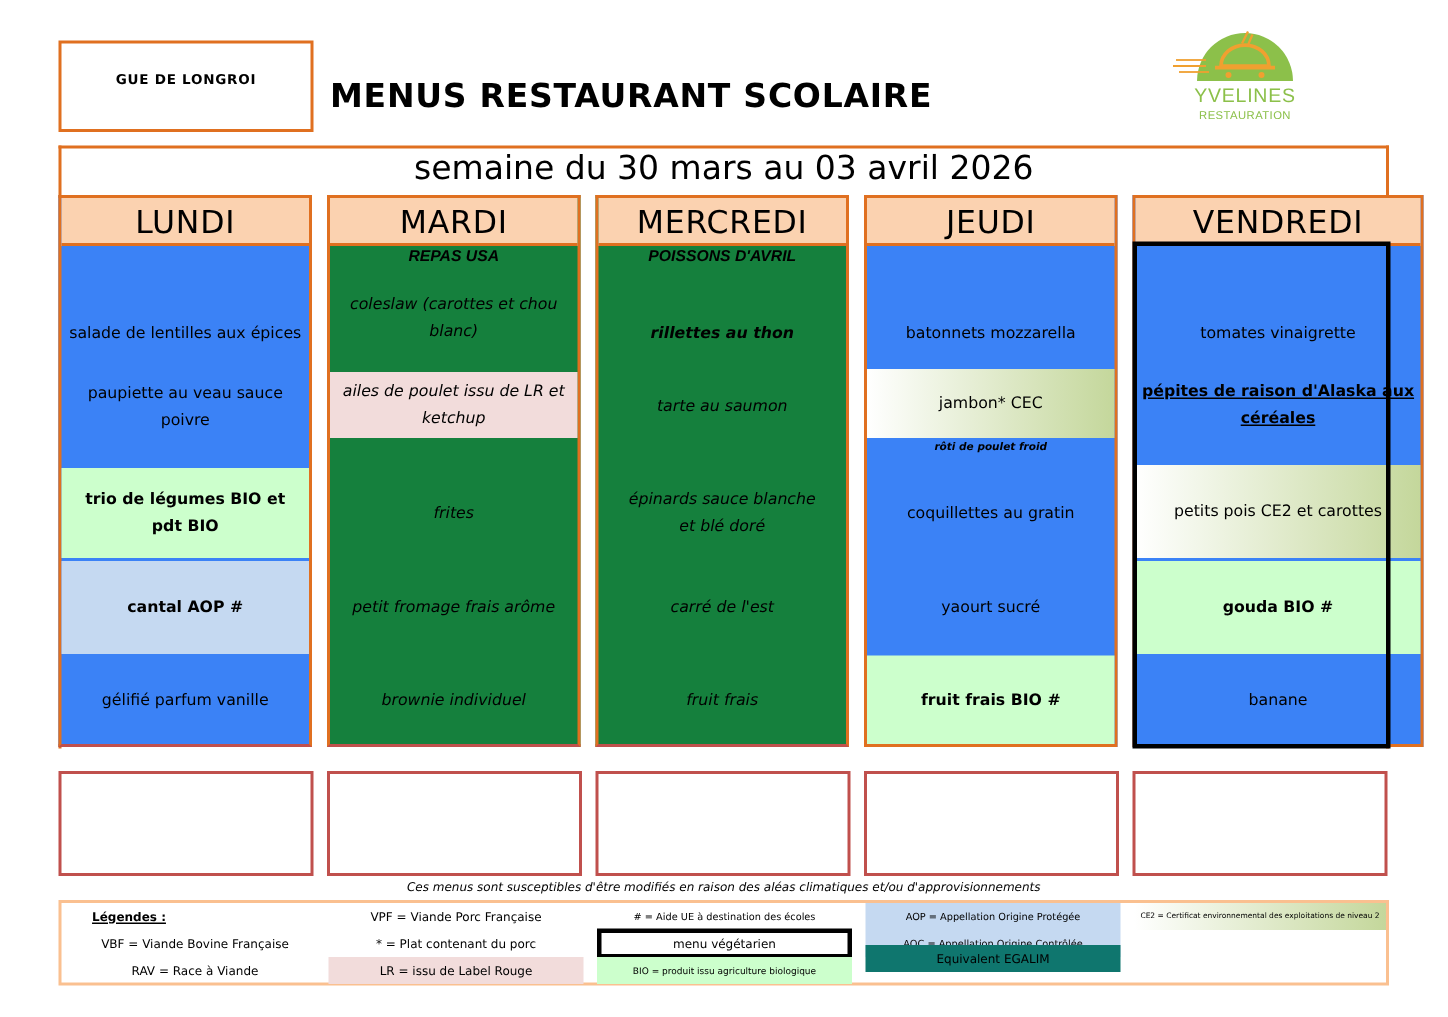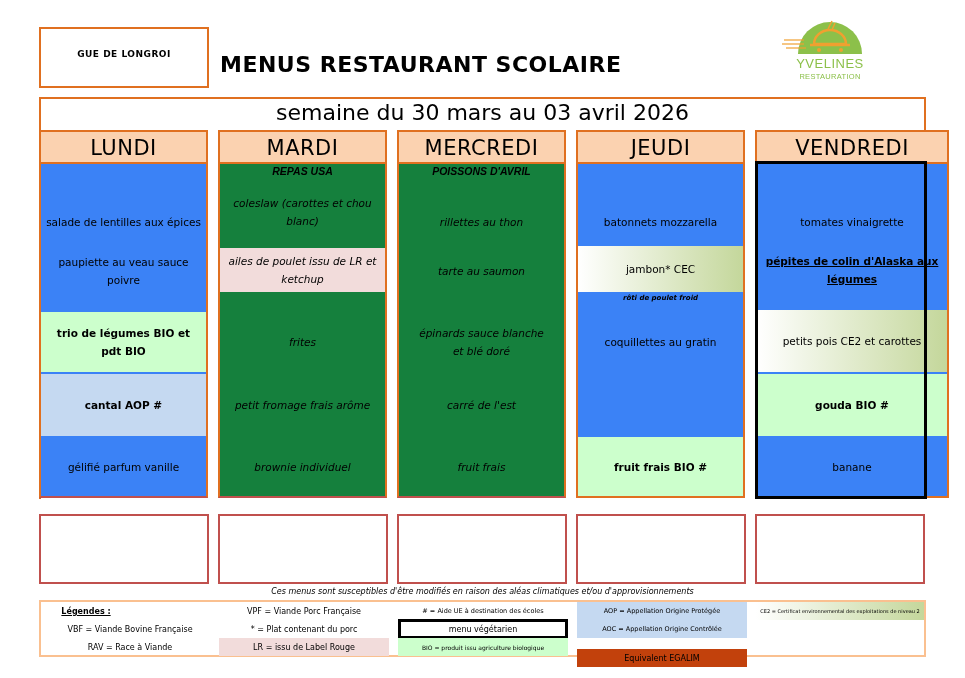--- a/index.html
+++ b/index.html
@@ -132,41 +132,42 @@
   <div class="cell italic" style="top:60px;height:40px;padding:0 12px;">coleslaw (carottes et chou blanc)</div>
   <div class="cell italic bg-pink" style="top:116px;height:44px;">ailes de poulet issu de LR et ketchup</div>
   <div class="cell italic" style="top:180px;height:60px;">frites</div>
   <div class="cell italic" style="top:242px;height:62px;">petit fromage frais arôme</div>
   <div class="cell italic" style="top:306px;height:58px;">brownie individuel</div>
 </div>
 
 <div class="col mercredi bottom-red" style="left:397px;">
   <div class="col-head">MERCREDI</div>
   <div class="theme">POISSONS D'AVRIL</div>
-  <div class="cell italic" style="top:64px;height:52px;">rillettes au thon</div>
+  <div class="cell italic" style="top:64px;height:52px;font-weight:bold;">rillettes au thon</div>
   <div class="cell italic" style="top:118px;height:42px;">tarte au saumon</div>
   <div class="cell italic" style="top:180px;height:60px;padding:0 14px;">épinards sauce blanche et blé doré</div>
   <div class="cell italic" style="top:242px;height:62px;">carré de l'est</div>
   <div class="cell italic" style="top:306px;height:58px;">fruit frais</div>
 </div>
 
 <div class="col jeudi" style="left:576px;">
   <div class="col-head">JEUDI</div>
   <div class="cell" style="top:64px;height:52px;">batonnets mozzarella</div>
   <div class="cell bg-egalim" style="top:114px;height:46px;">jambon* CEC</div>
   <div class="sub-note" style="top:162px;">rôti de poulet froid</div>
   <div class="cell" style="top:180px;height:60px;">coquillettes au gratin</div>
+  <div class="cell" style="top:242px;height:62px;">yaourt sucré</div>
   <div class="cell bold bg-green" style="top:305px;height:59px;">fruit frais BIO #</div>
 </div>
 
 <div class="col vendredi" style="left:755px;width:194px;">
   <div class="col-head">VENDREDI</div>
   <div class="cell" style="top:64px;height:52px;">tomates vinaigrette</div>
   <div class="cell" style="top:116px;height:44px;padding:0 3px;">
-    <span class="u">pépites de colin d'Alaska aux légumes</span>
+    <span class="u">pépites de raison d'Alaska aux céréales</span>
   </div>
   <div class="cell bg-egalim" style="top:178px;height:62px;">petits pois CE2 et carottes</div>
   <div class="cell bold bg-green" style="top:242px;height:62px;">gouda BIO #</div>
   <div class="cell" style="top:306px;height:58px;">banane</div>
 </div>
 <div class="abs veg-frame"></div>
 
 <div class="red-box" style="left:39px;"></div>
 <div class="red-box" style="left:218px;"></div>
 <div class="red-box" style="left:397px;"></div>
@@ -183,14 +184,14 @@
   <div class="lg tiny bg-egalim" style="left:715px;top:0;width:168px;">CE2 = Certificat environnemental des exploitations de niveau 2</div>
 
   <div class="lg" style="left:0;top:18px;width:178px;">VBF = Viande Bovine Française</div>
   <div class="lg" style="left:178px;top:18px;width:170px;">* = Plat contenant du porc</div>
   <div class="lg" style="left:357px;top:17px;width:170px;height:20px;border:3px solid #000;">menu végétarien</div>
   <div class="lg small" style="left:536px;top:18px;width:170px;background:#c5d9f1;">AOC = Appellation Origine Contrôlée</div>
 
   <div class="lg" style="left:0;top:36px;width:178px;">RAV = Race à Viande</div>
   <div class="lg" style="left:178px;top:36px;width:170px;background:#f2dcdb;">LR = issu de Label Rouge</div>
   <div class="lg small" style="left:357px;top:36px;width:170px;background:#ccffcc;font-size:6px;">BIO = produit issu agriculture biologique</div>
-  <div class="lg" style="left:536px;top:47px;width:170px;background:#c2410c;">Equivalent EGALIM</div>
+  <div class="lg" style="left:536px;top:28px;width:170px;background:#0f766e;">Equivalent EGALIM</div>
 </div>
 
 </body></html>

